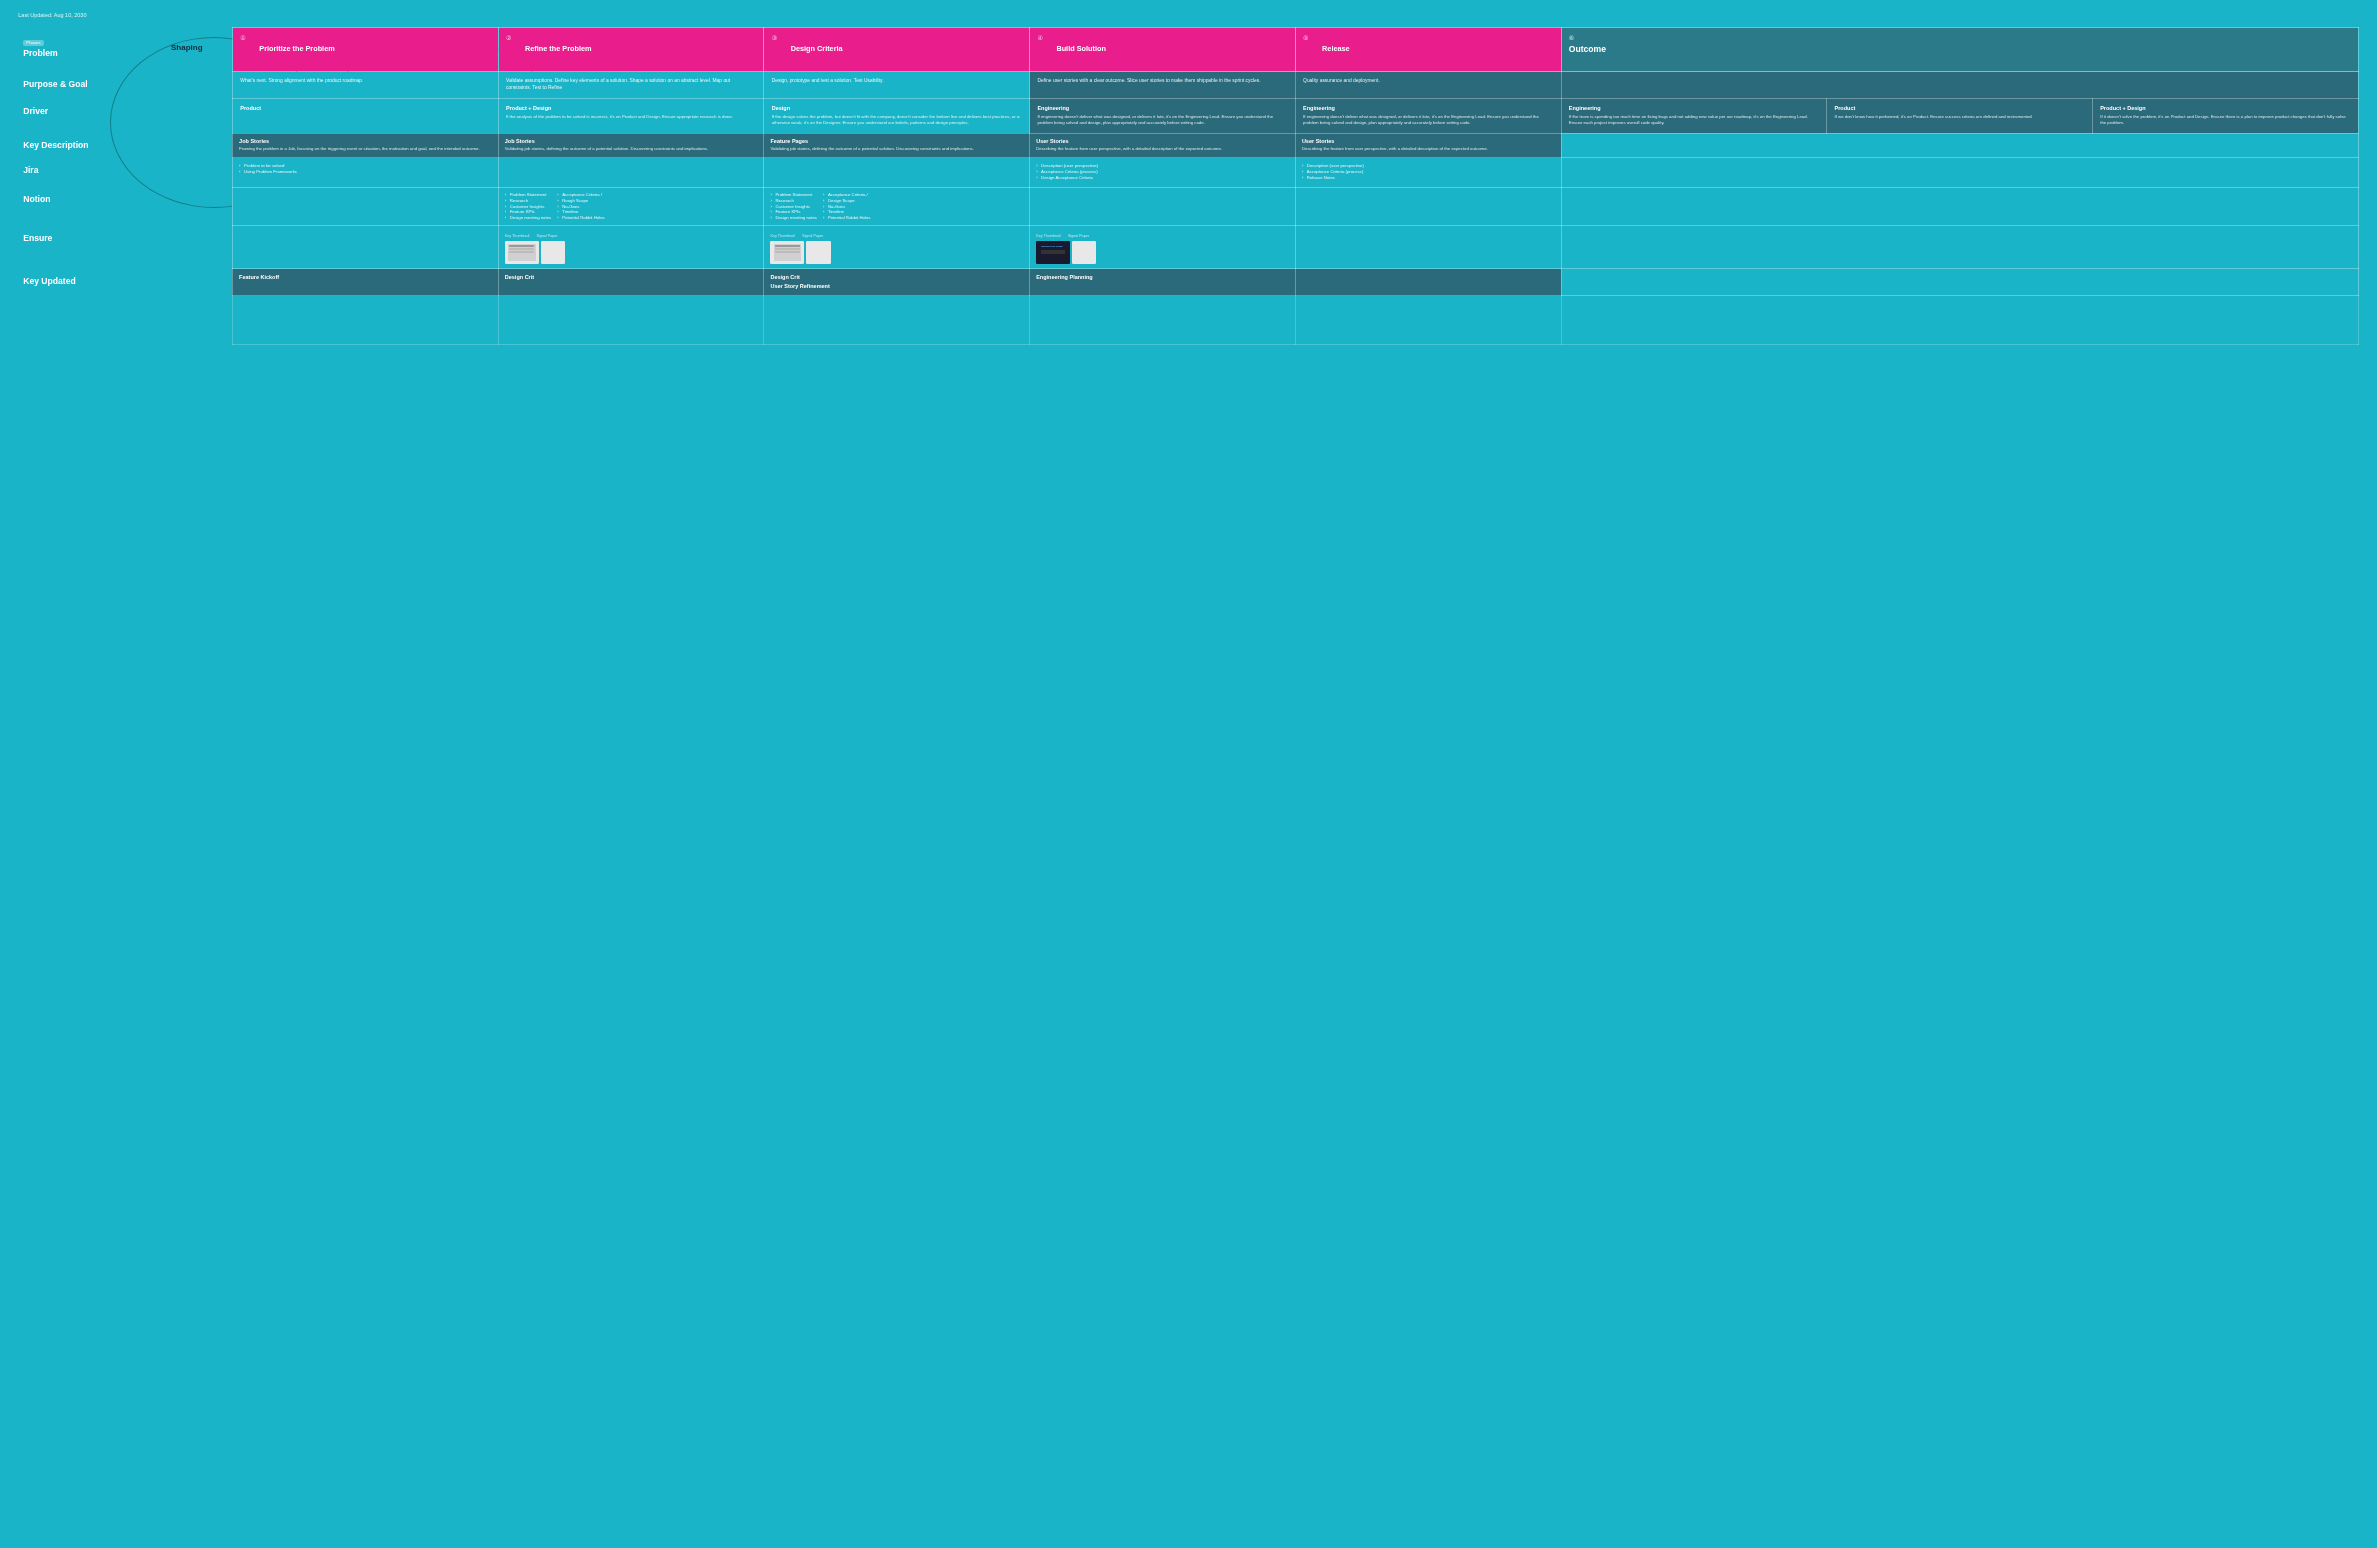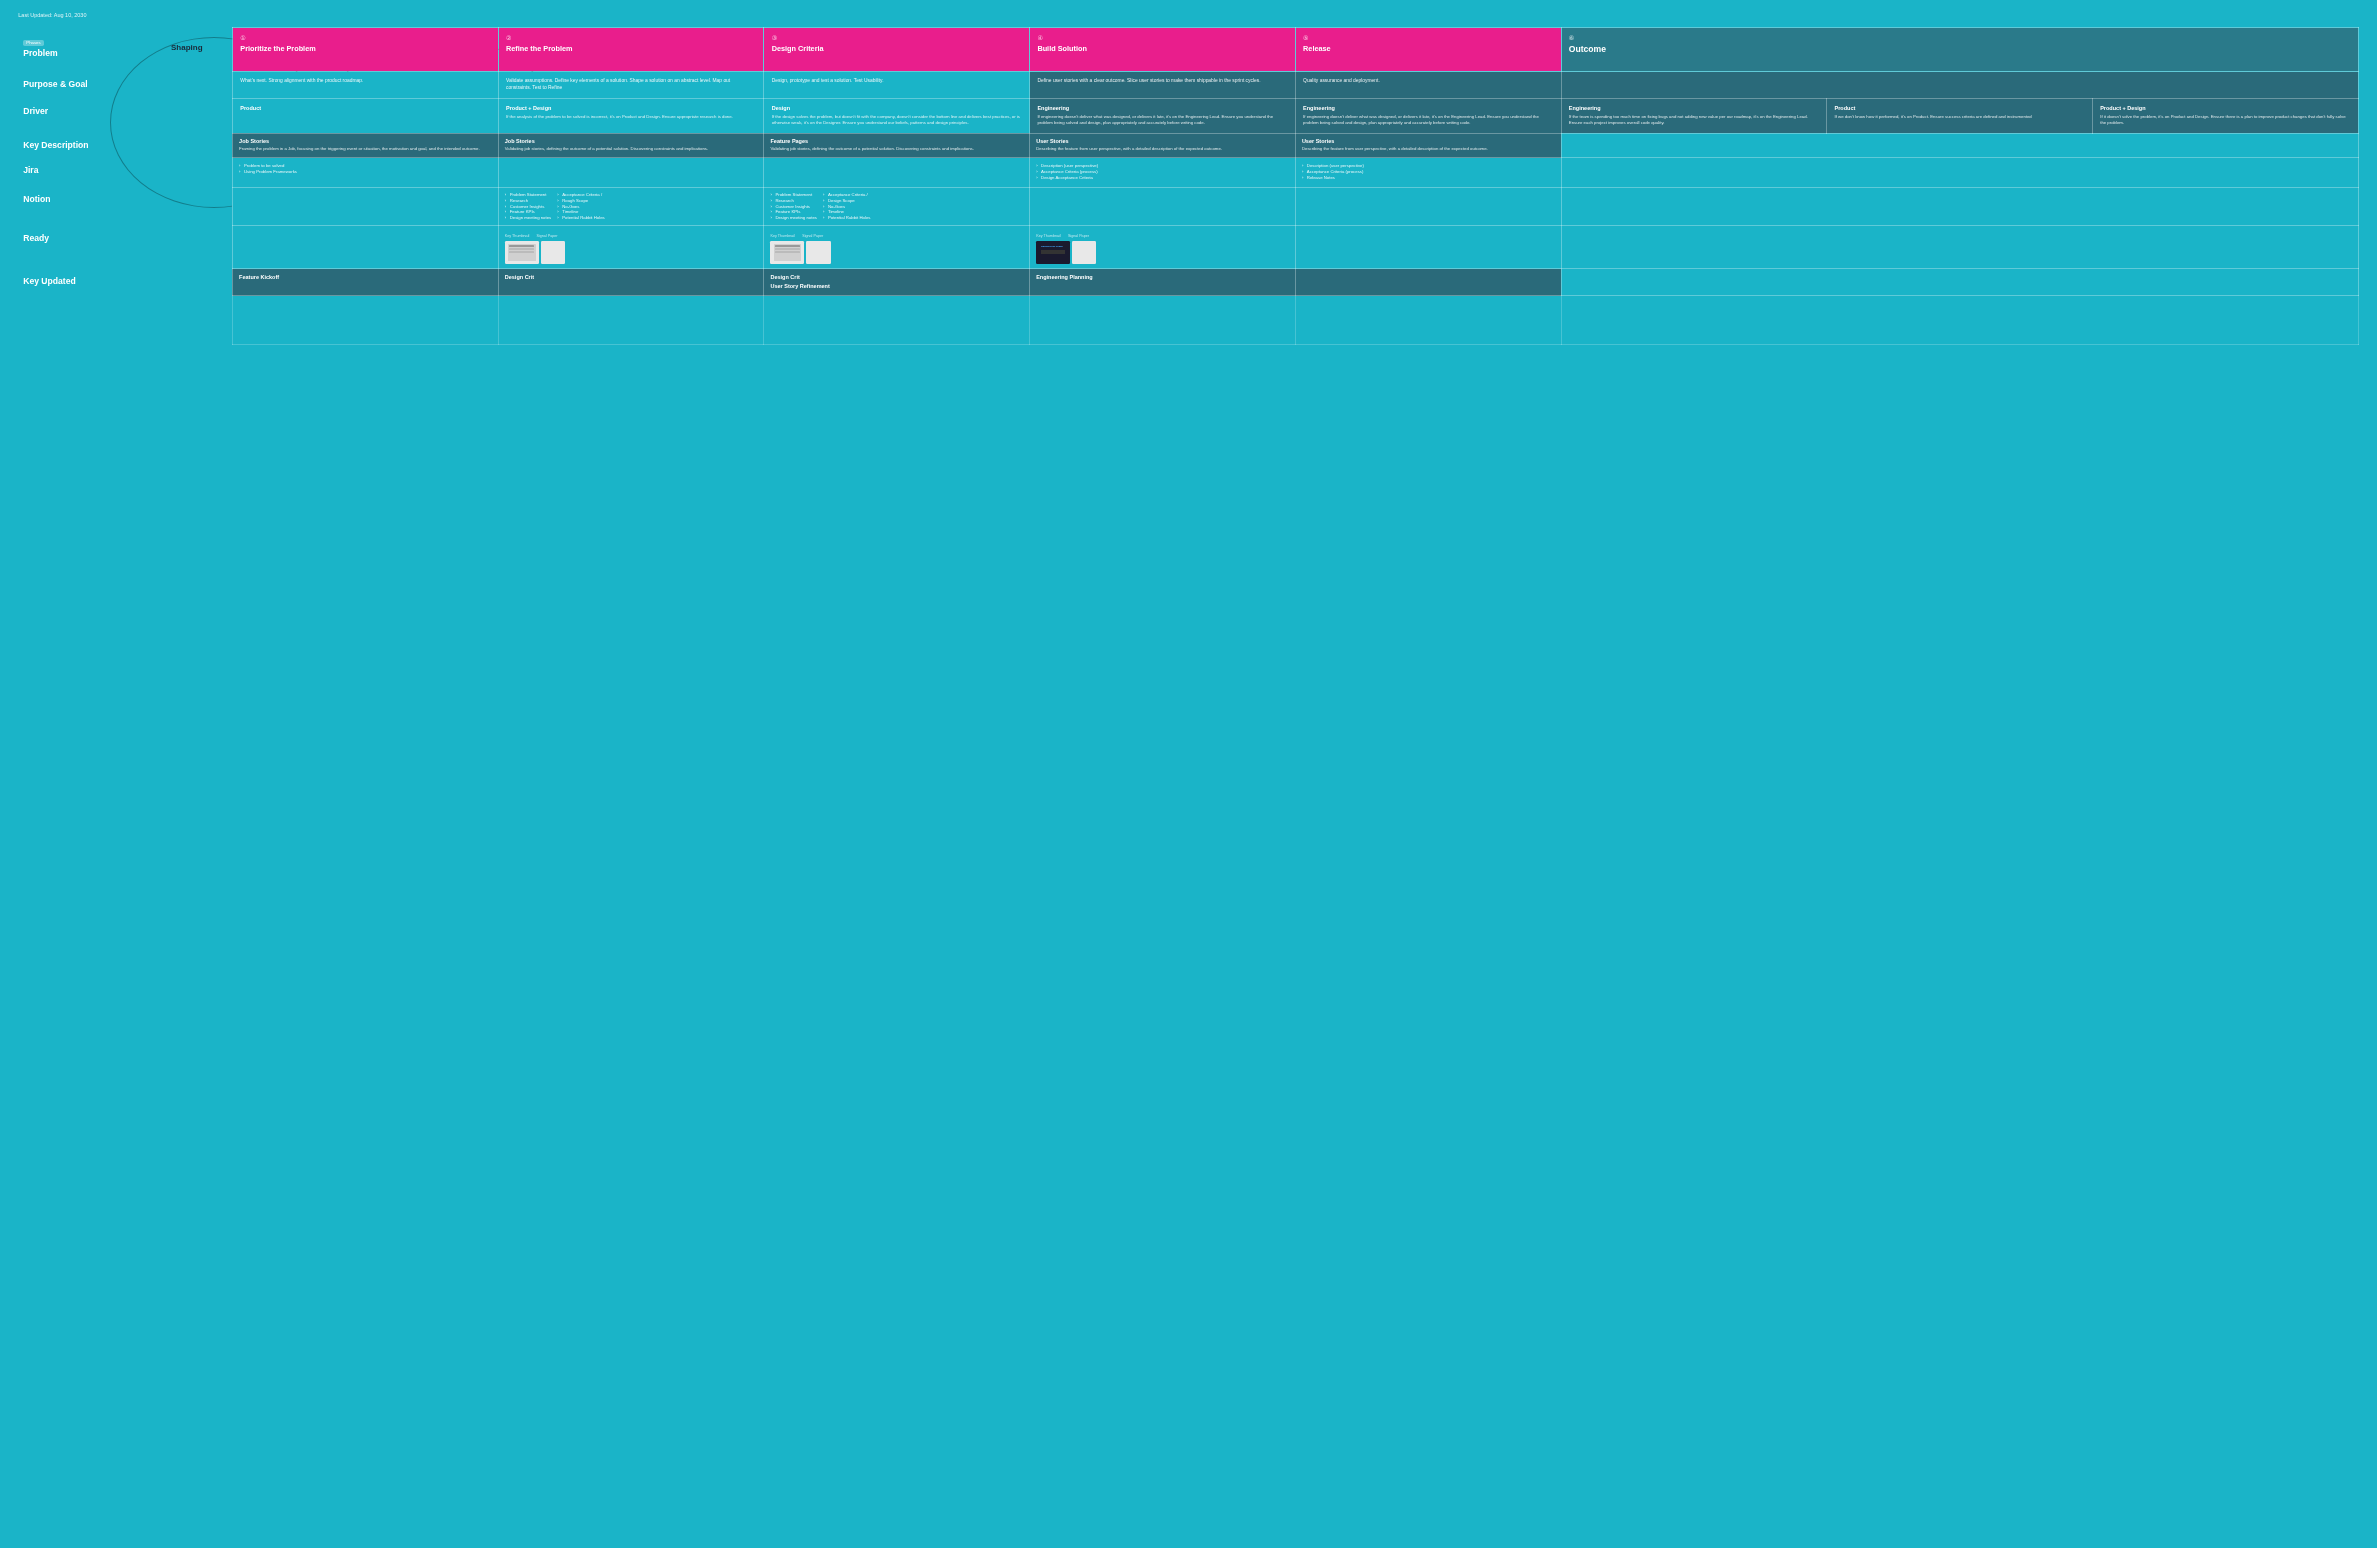--- a/index.html
+++ b/index.html
@@ -141,20 +141,21 @@
       font-size: 6.1px;
       color: rgba(255,255,255,0.8);
       margin-bottom: 2.4px;
       display: block;
     }
 
     .phase-title {
       font-size: 7.3px;
       font-weight: 700;
       color: white;
+      margin-left: 19px;
     }
 
     .phase-title-large {
       font-size: 8.6px;
       font-weight: 700;
       color: white;
     }
 
     .cell-text {
       font-size: 4.9px;
@@ -474,21 +475,21 @@
           </div>
         </div>
       </td>
       <td class="col-cell" style="background:#1ab4c8; padding:4.9px 6.1px; vertical-align:top;"></td>
       <td class="col-cell" style="background:#1ab4c8; padding:4.9px 6.1px; vertical-align:top;"></td>
       <td class="col-cell" colspan="3" style="background:#1ab4c8; padding:4.9px 6.1px; vertical-align:top;"></td>
     </tr>
 
     <tr>
       <td class="row-header">
-        <div class="row-header-text">Ready</div>
+        <div class="row-header-text">Ensure</div>
       </td>
       <td class="col-cell" style="background:#1ab4c8; padding:4.9px 6.1px; vertical-align:top; min-height:43px;"></td>
       <td class="col-cell" style="background:#1ab4c8; padding:4.9px 6.1px; vertical-align:top;">
 
         <div style="display:flex; gap:1.8px; margin-top:2.4px; flex-wrap:wrap;">
           <div style="font-size:3.7px; color:rgba(255,255,255,0.7); margin-bottom:1.2px; width:100%;">Key Thumbnail &nbsp;&nbsp;&nbsp;&nbsp;&nbsp; Signal Paper</div>
           <div style="display:flex; gap:1.8px;">
             <div style="width:34px; height:23px; background:#e8e8e8; border-radius:1.2px; display:flex; align-items:center; justify-content:center;">
               <div style="width:27.5px; height:17px; background:#d0d0d0; border-radius:0.6px; font-size:2.4px; color:#666; padding:1.2px;">
                 <div style="height:2.4px; background:#999; margin-bottom:1.2px; border-radius:0.6px;"></div>

